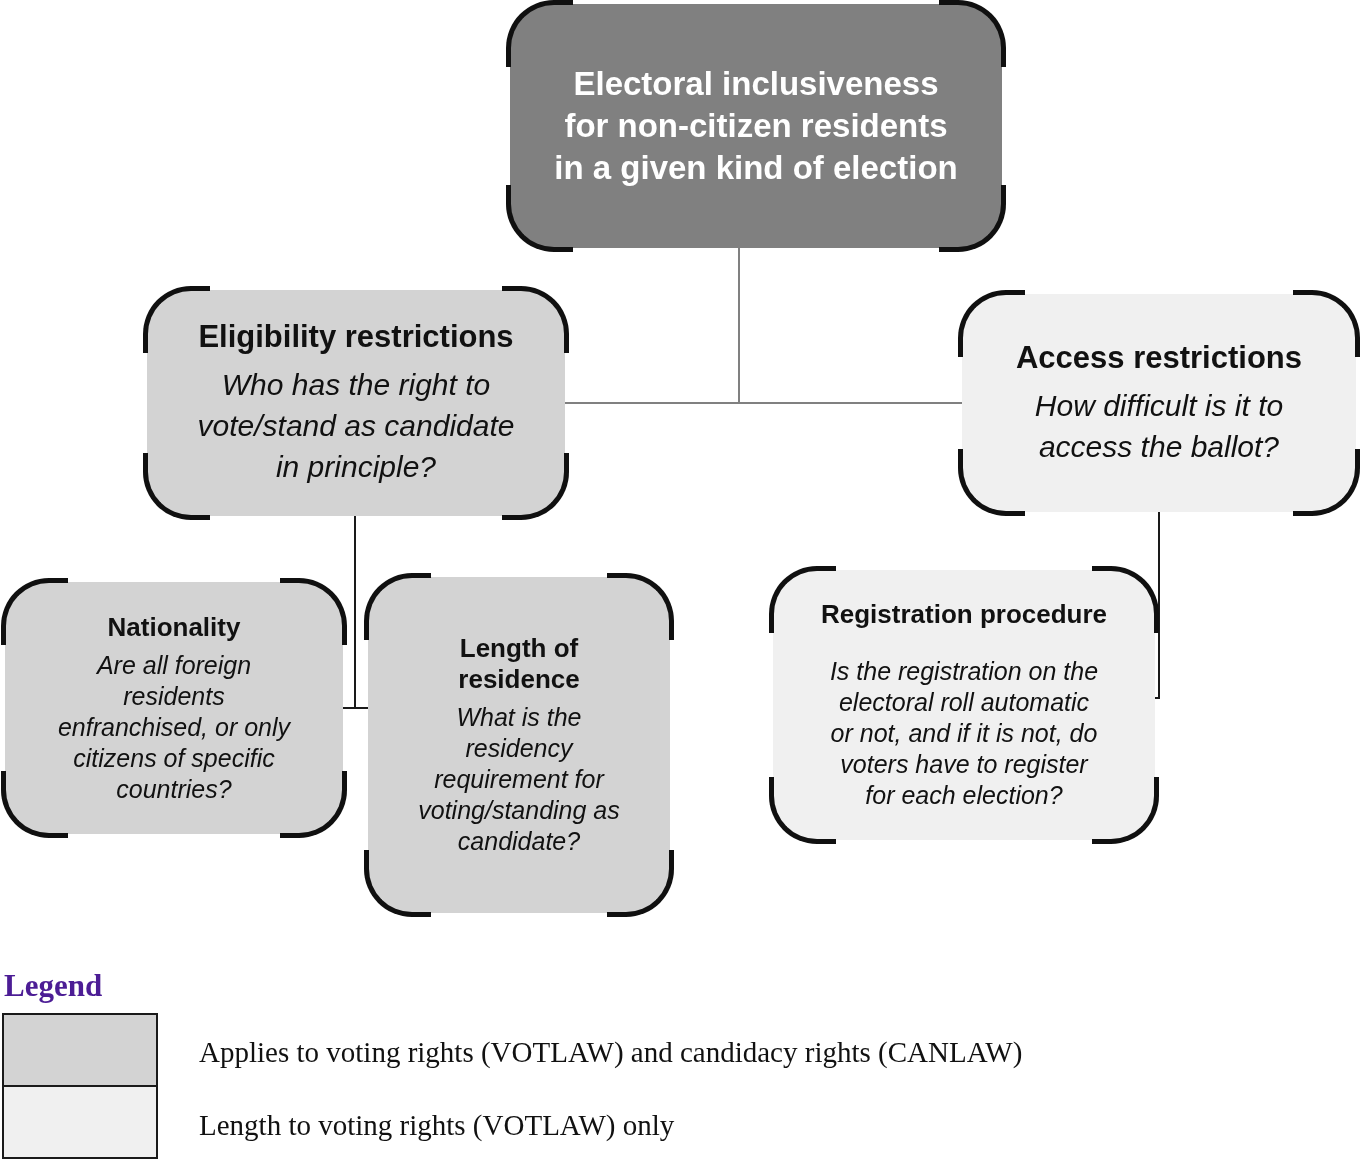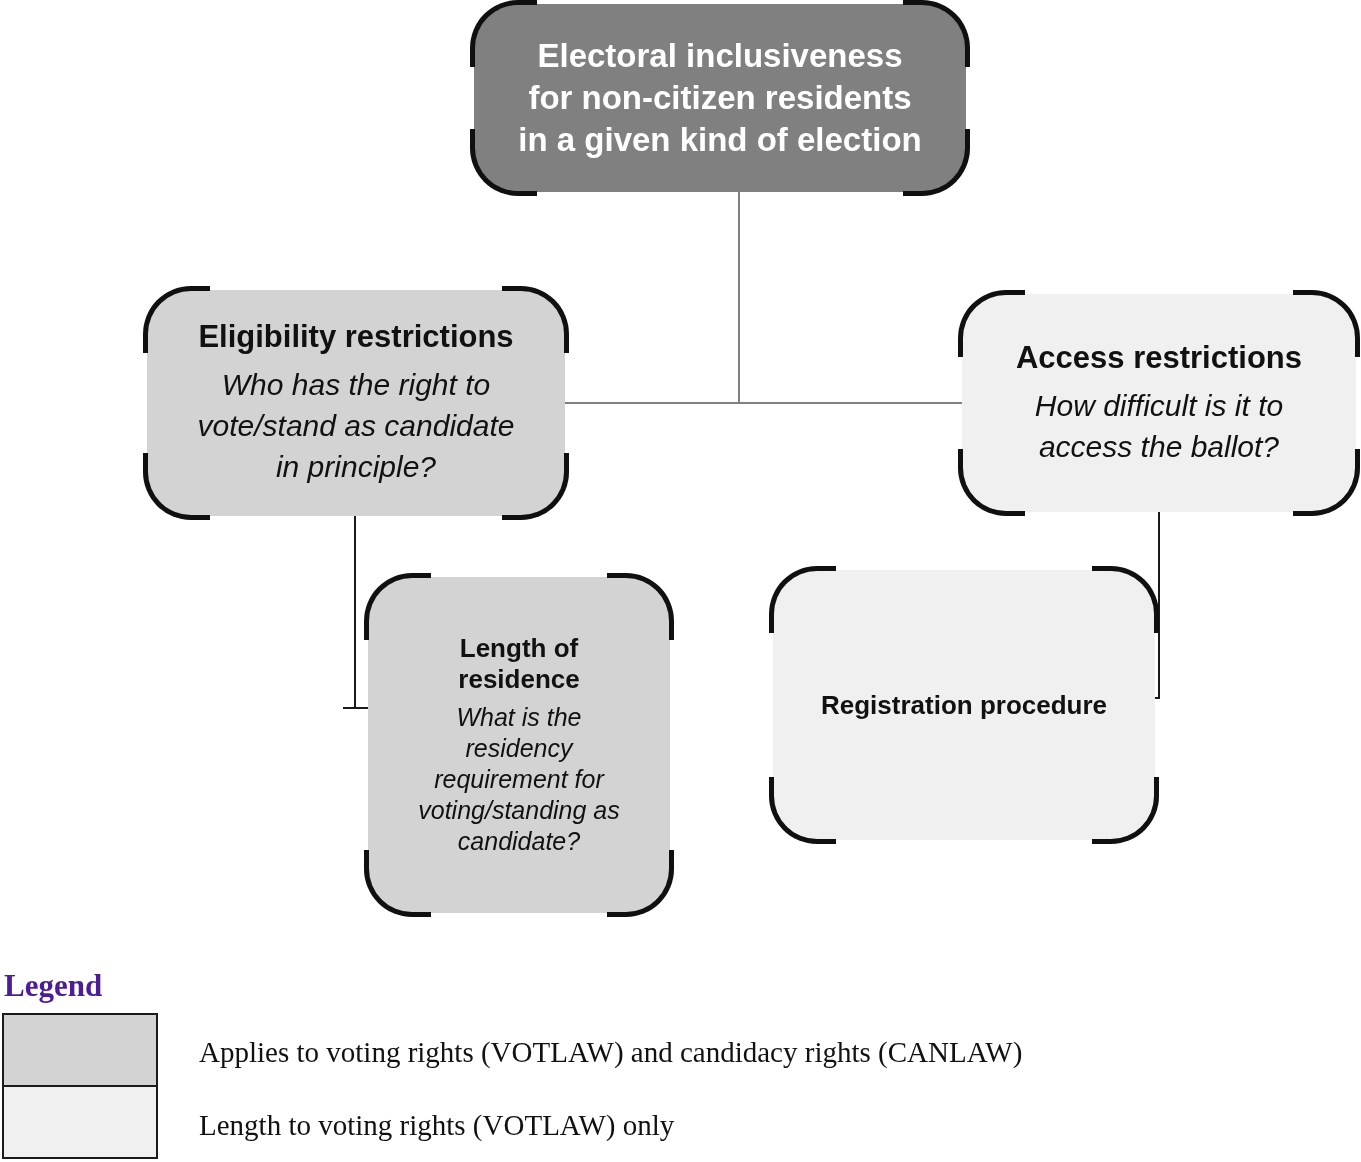--- a/index.html
+++ b/index.html
@@ -87,21 +87,21 @@
 
 <div id="canvas">
 
   <div class="conn" style="left: 738px; top: 192px; width: 2px; height: 212px; background-color: rgb(128, 128, 128);"></div>
   <div class="conn" style="left: 565px; top: 402px; width: 397px; height: 2px; background-color: rgb(128, 128, 128);"></div>
   <div class="conn" style="left: 354px; top: 516px; width: 2px; height: 193px; background-color: rgb(26, 26, 26);"></div>
   <div class="conn" style="left: 343px; top: 707px; width: 26px; height: 2px; background-color: rgb(26, 26, 26);"></div>
   <div class="conn" style="left: 1158px; top: 510px; width: 2px; height: 189px; background-color: rgb(26, 26, 26);"></div>
   <div class="conn" style="left: 1149px; top: 697px; width: 11px; height: 2px; background-color: rgb(26, 26, 26);"></div>
 
-  <div class="node root-node" style="left: 474px; top: 4px; width: 492px; height: 188px; background-color: rgb(128, 128, 128);">
+  <div class="node root-node" style="left: 510px; top: 4px; width: 492px; height: 244px; background-color: rgb(128, 128, 128);">
     <div class="node-title">Electoral inclusiveness
 for non-citizen residents
 in a given kind of election</div>
   <span class="corner tl"></span>
       <span class="corner tr"></span>
       <span class="corner bl"></span>
       <span class="corner br"></span>
     </div>
 
   <div class="node lvl1" style="left: 962px; top: 294px; width: 394px; height: 218px; background-color: rgb(240, 240, 240);">
@@ -118,37 +118,54 @@
     <div class="node-title">Eligibility restrictions</div>
     <div class="node-q">Who has the right to
 vote/stand as candidate
 in principle?</div>
   <span class="corner tl"></span>
       <span class="corner tr"></span>
       <span class="corner bl"></span>
       <span class="corner br"></span>
     </div>
 
+  <div class="node lvl2" style="left: 5px; top: 582px; width: 338px; height: 252px; background-color: rgb(211, 211, 211);">
+    <div class="node-title">Nationality</div>
+    <div class="node-q">Are all foreign
+residents
+enfranchised, or only
+citizens of specific
+countries?</div>
+  <span class="corner tl"></span>
+      <span class="corner tr"></span>
+      <span class="corner bl"></span>
+      <span class="corner br"></span>
+    </div>
 
   <div class="node lvl2" style="left: 368px; top: 577px; width: 302px; height: 336px; background-color: rgb(211, 211, 211);">
     <div class="node-title">Length of
 residence</div>
     <div class="node-q">What is the
 residency
 requirement for
 voting/standing as
 candidate?</div>
   <span class="corner tl"></span>
       <span class="corner tr"></span>
       <span class="corner bl"></span>
       <span class="corner br"></span>
     </div>
 
   <div class="node lvl2" style="left: 773px; top: 570px; width: 382px; height: 270px; background-color: rgb(240, 240, 240); gap: 19px;">
     <div class="node-title">Registration procedure</div>
+    <div class="node-q">Is the registration on the
+electoral roll automatic
+or not, and if it is not, do
+voters have to register
+for each election?</div>
   <span class="corner tl"></span>
       <span class="corner tr"></span>
       <span class="corner bl"></span>
       <span class="corner br"></span>
     </div>
 
   <div class="legend-title">Legend</div>
 
   <div class="legend-swatches">
     <div class="legend-swatch first" style="background-color: rgb(211, 211, 211);"></div>

